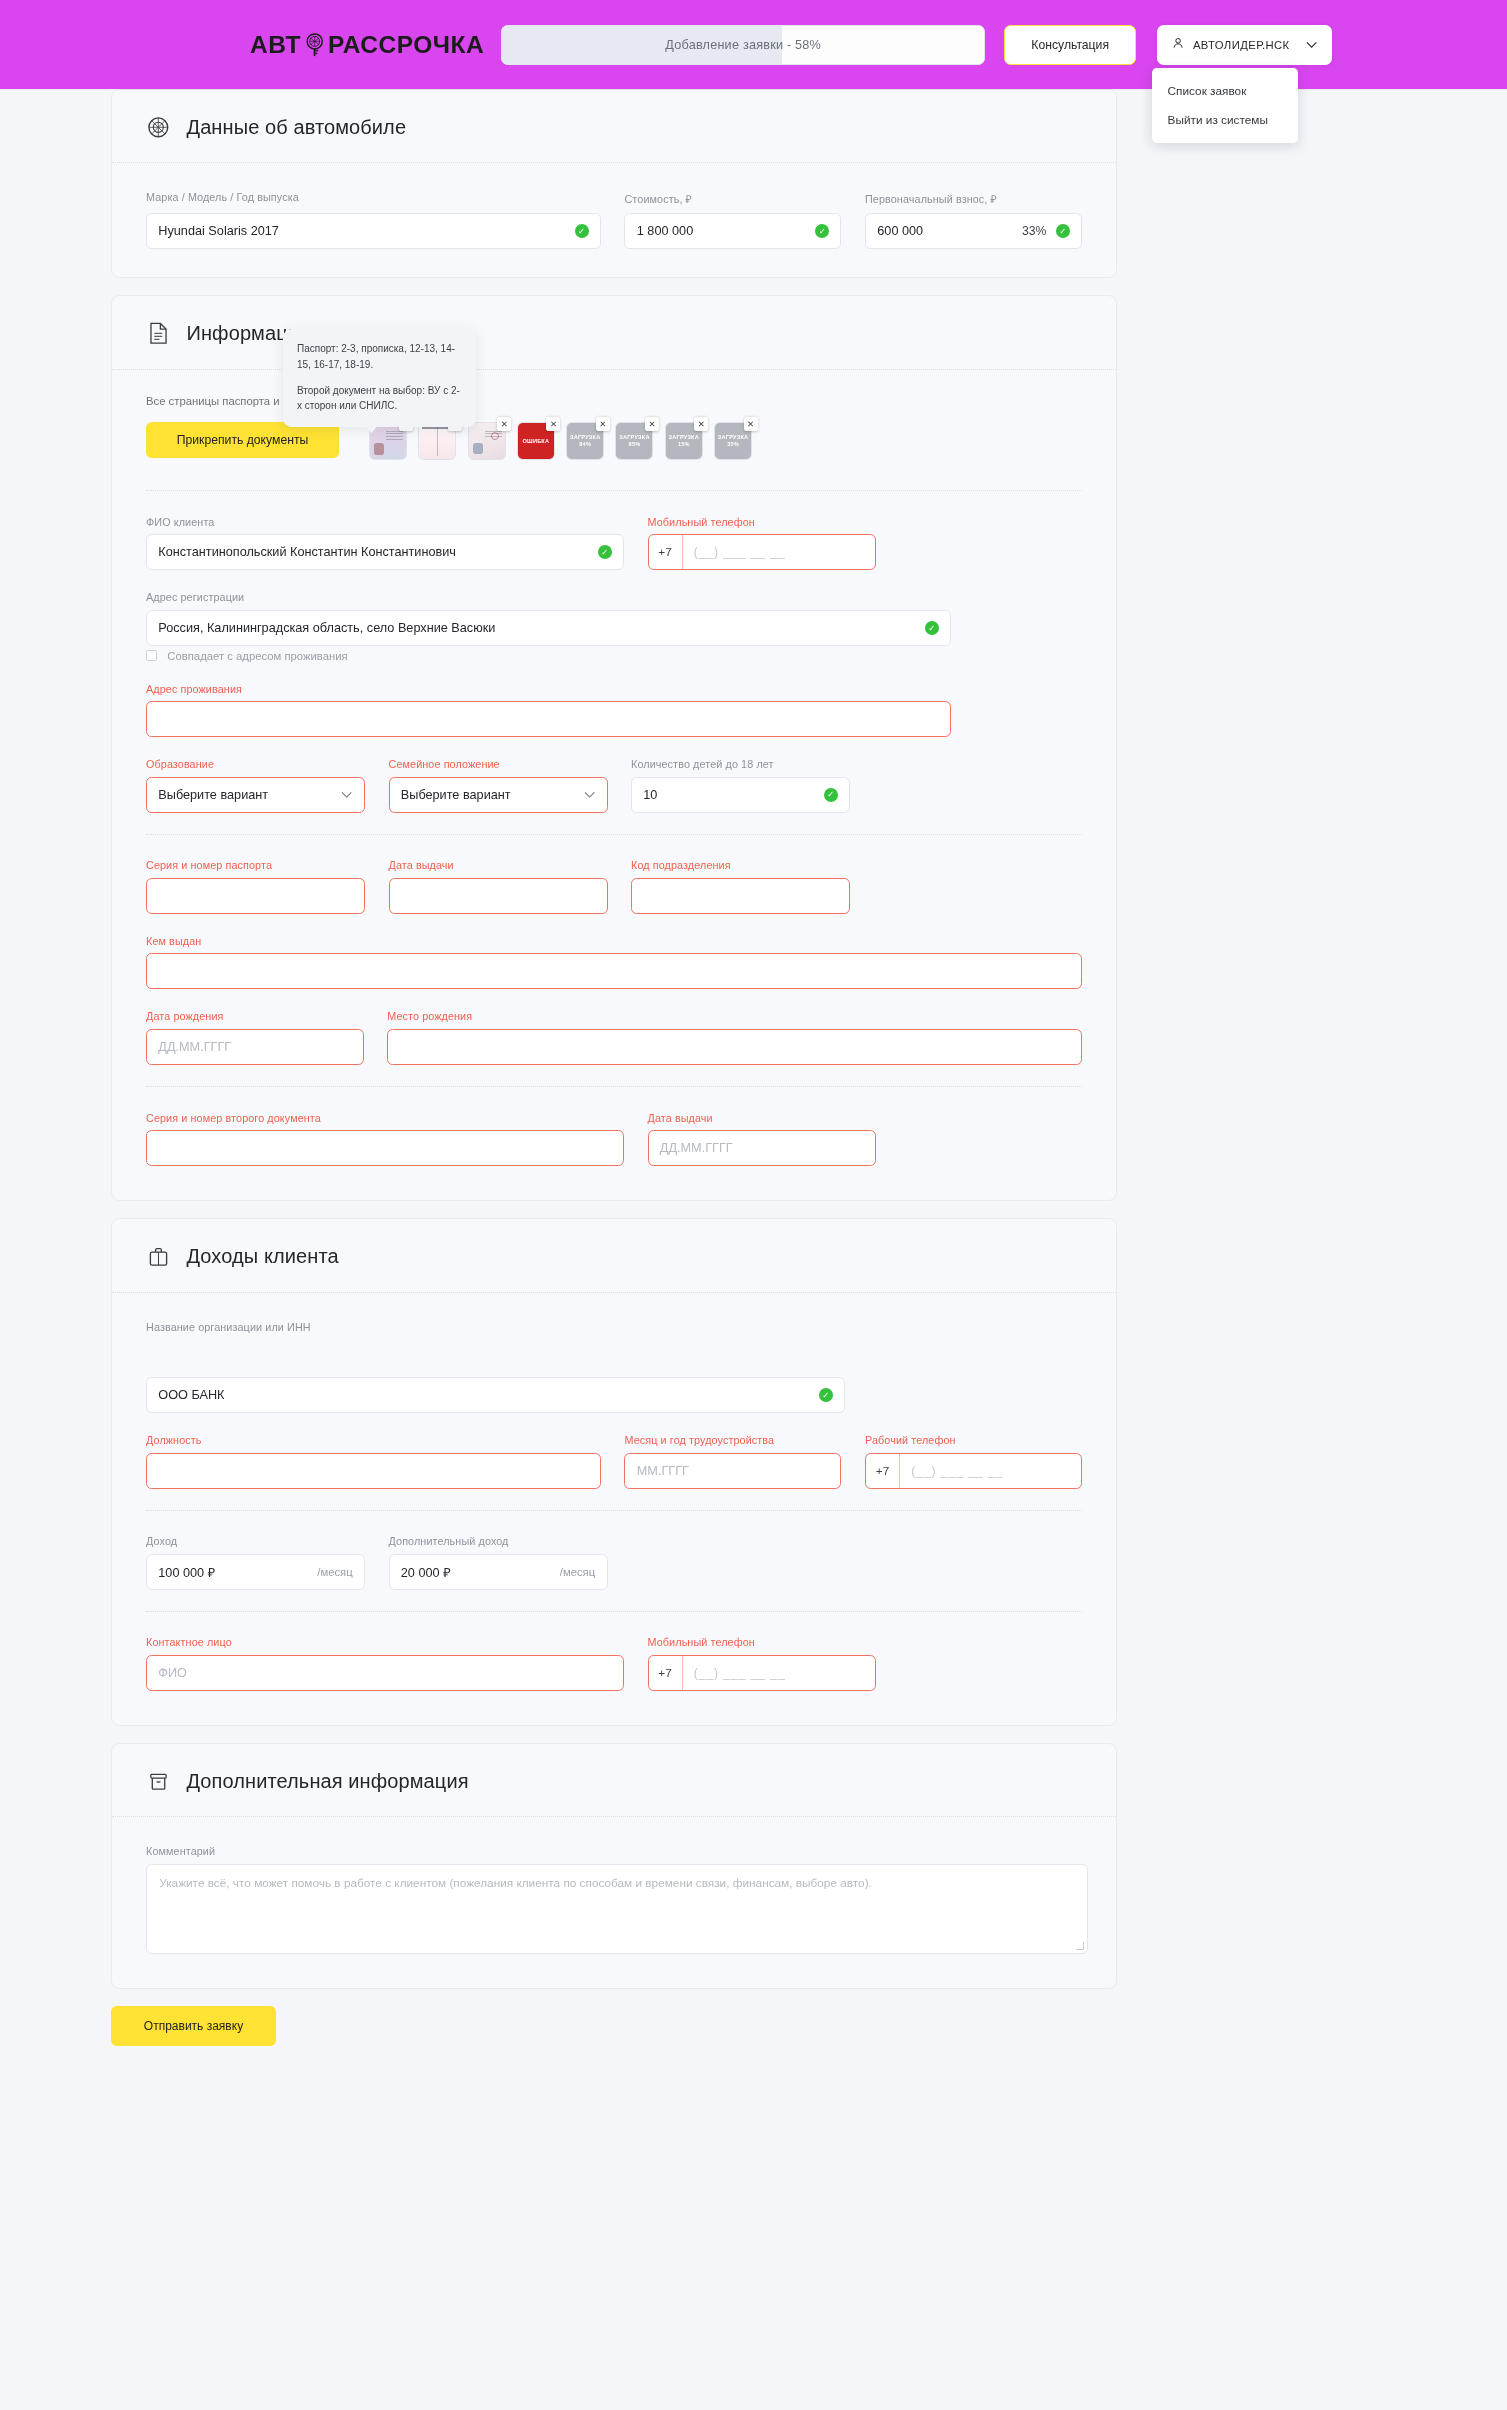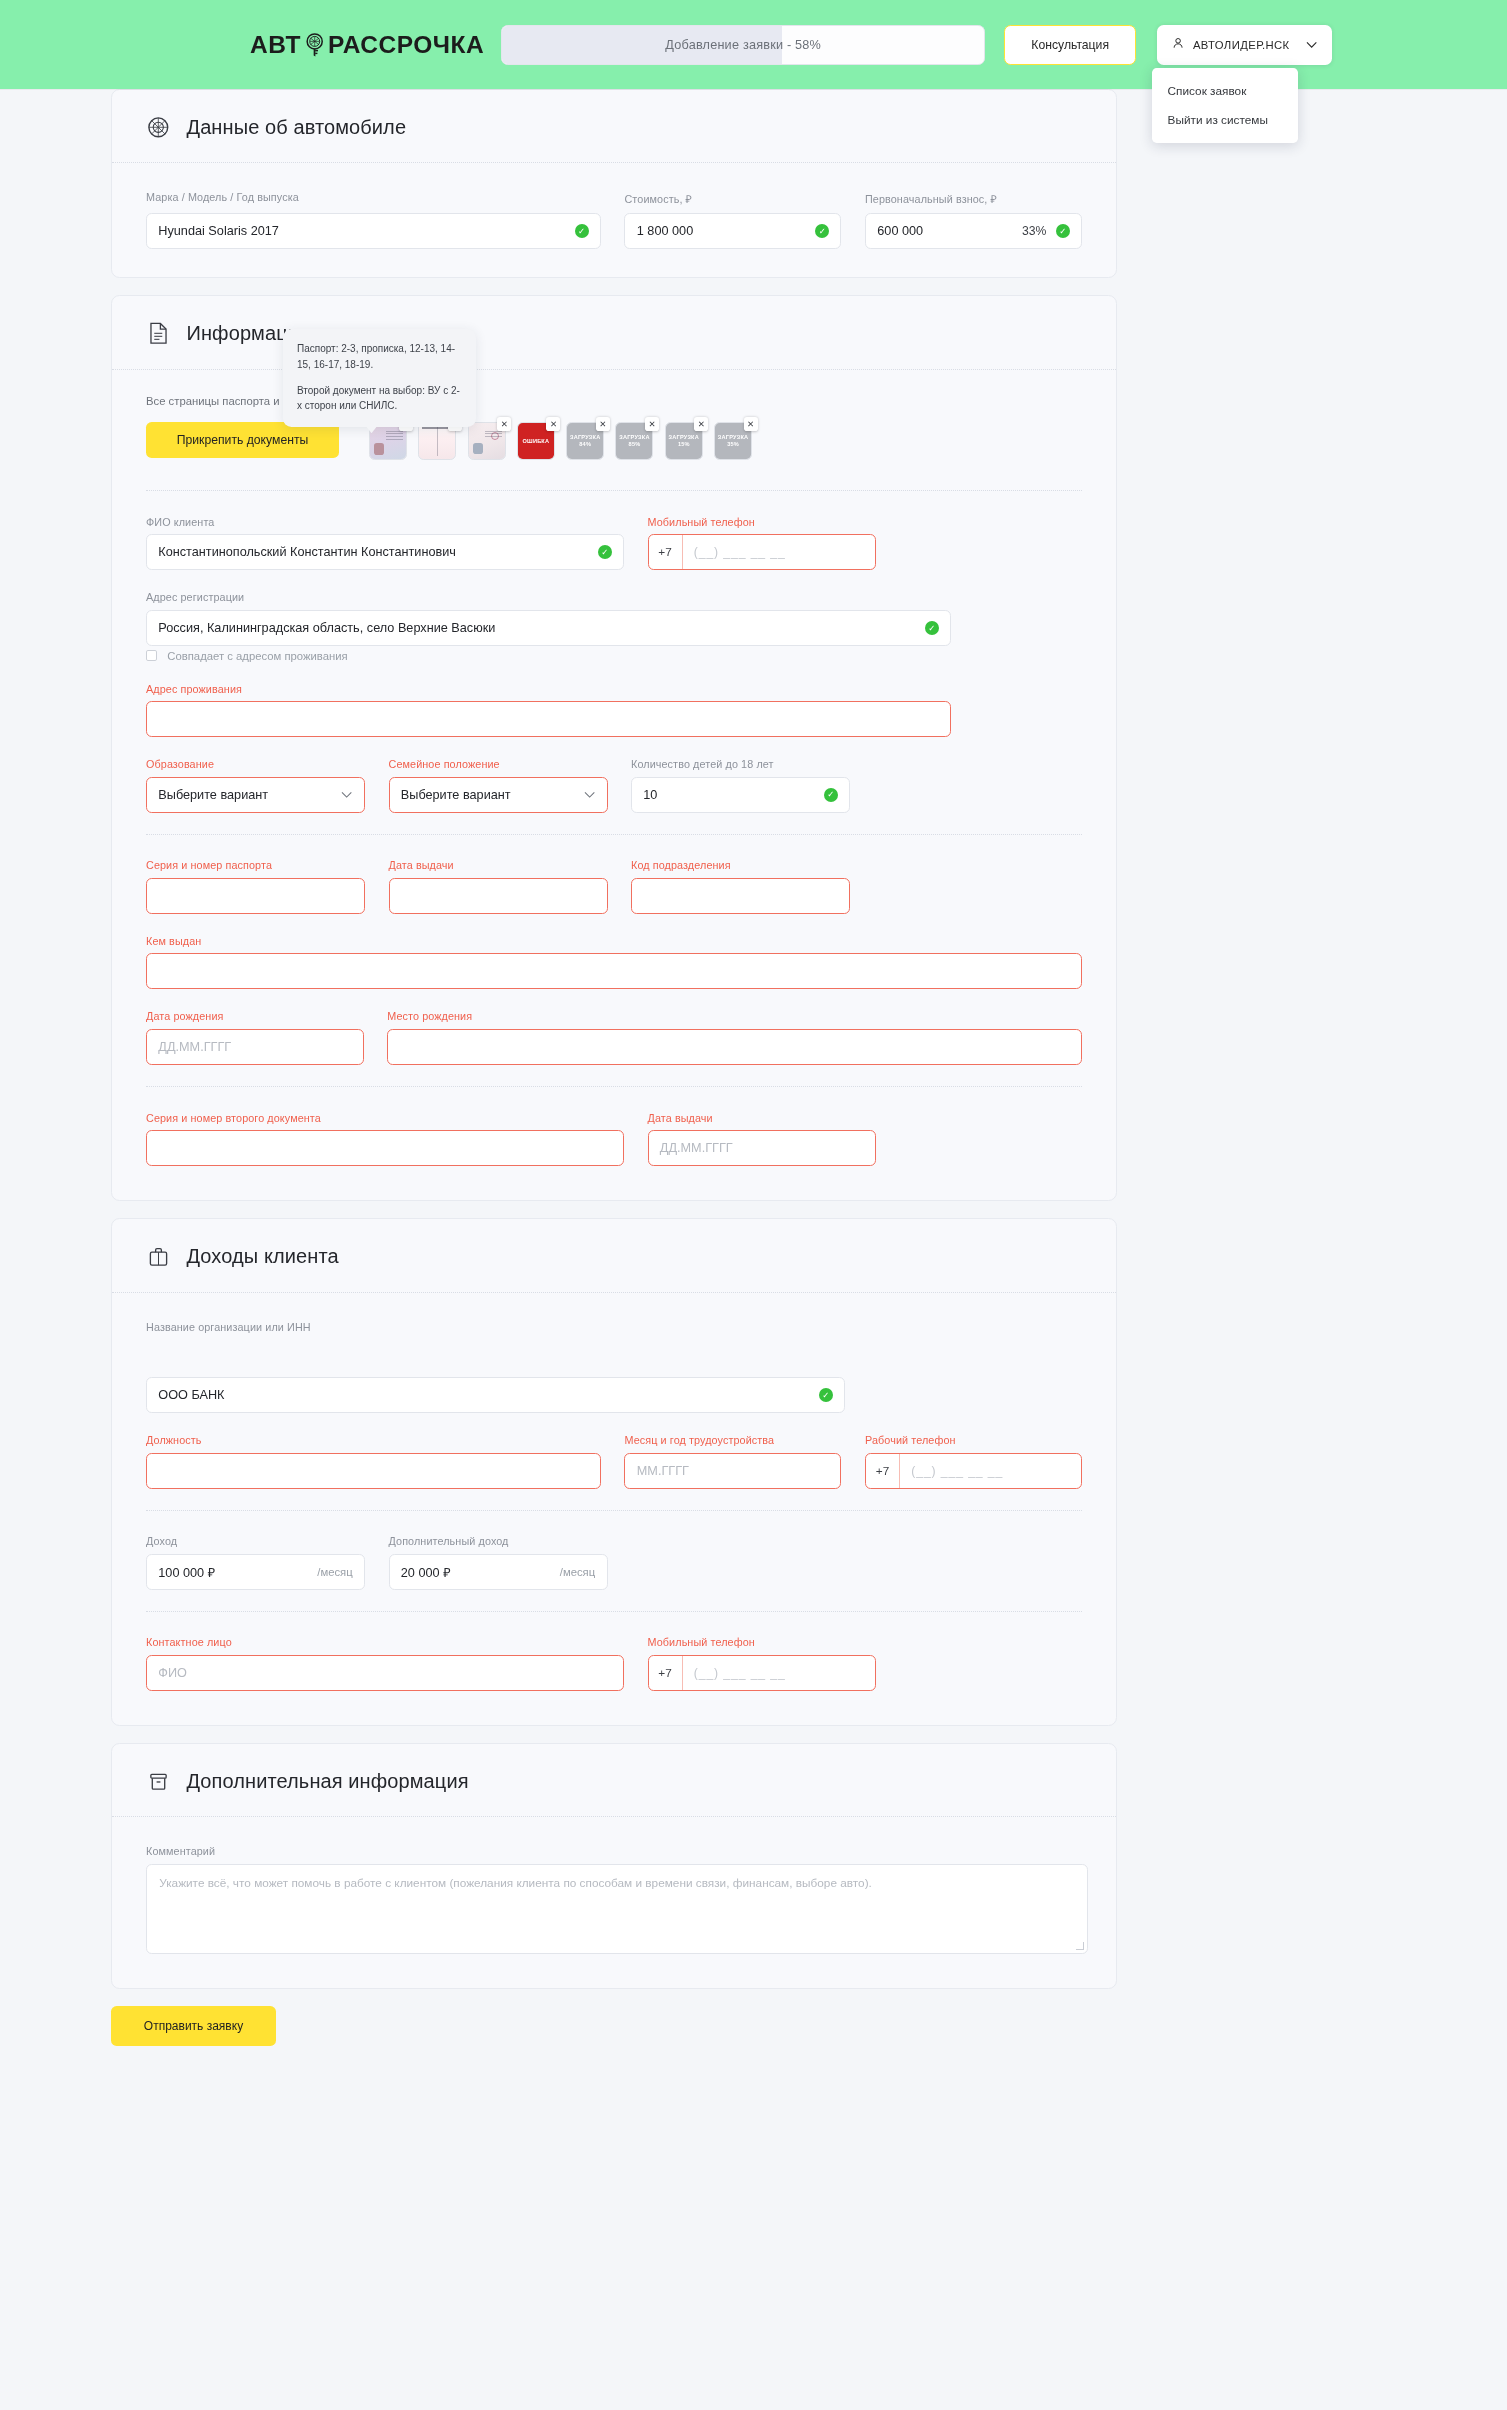--- a/index.html
+++ b/index.html
@@ -7,21 +7,21 @@
     width: 1508px;
     background: #f4f6f9;
     font-family: "Liberation Sans", sans-serif;
     -webkit-font-smoothing: antialiased;
   }
   body { min-height: 2411px; position: relative; }
 
   
   .header {
     height: 89px;
-    background: #86efac;
+    background: #d946ef;
     display: flex;
     align-items: center;
     position: relative;
     z-index: 40;
     box-shadow: 0 0.9px 0 rgba(0,0,0,0.05);
   }
   .logo {
     margin-left: 250px;
     display: flex;
     align-items: center;

